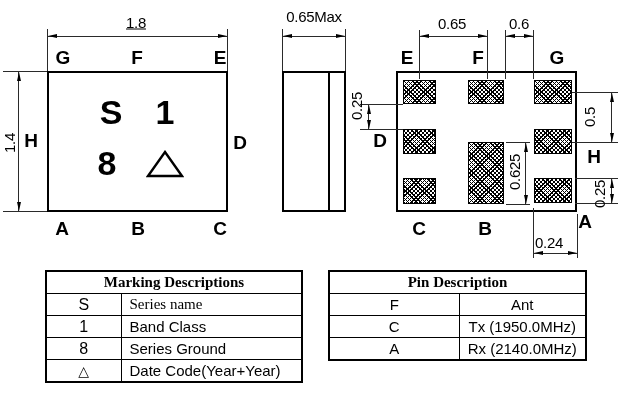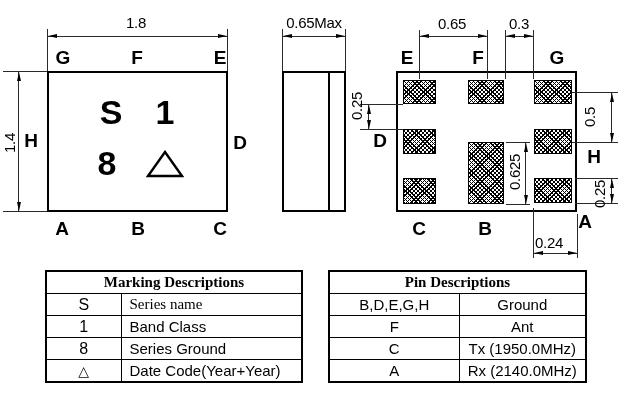--- a/index.html
+++ b/index.html
@@ -42,21 +42,21 @@
 
 <div id="stage">
 
   <div>
 
     <div class="vl thin" style="left:47px;top:29px;height:42px;"></div>
     <div class="vl thin" style="left:227px;top:29px;height:42px;"></div>
     <div class="hl thin" style="left:48px;top:36px;width:179px;"></div>
     <div class="ar l" style="left:48px;top:36px;"></div>
     <div class="ar r" style="left:227px;top:36px;"></div>
-    <div class="dim" style="left:136px;top:22px;">1.8</div>
+    <div class="dim" style="left:136px;top:22px;text-decoration:underline;">1.8</div>
 
     <div class="hl thin" style="left:3px;top:71px;width:44px;"></div>
     <div class="hl thin" style="left:3px;top:211px;width:44px;"></div>
     <div class="vl thin" style="left:18px;top:72px;height:139px;"></div>
     <div class="ar u" style="left:18.5px;top:72px;"></div>
     <div class="ar d" style="left:18.5px;top:211px;"></div>
     <div class="dim vert" style="left:9px;top:143px;">1.4</div>
 
     <div class="pkg" style="left:47px;top:71px;width:181px;height:141px;"></div>
 
@@ -76,21 +76,21 @@
       <polygon points="19,2 36,26 2,26" fill="none" stroke="#000" stroke-width="2.4"></polygon>
     </svg>
   </div>
 
   <div>
     <div class="vl thin" style="left:282px;top:29px;height:42px;"></div>
     <div class="vl thin" style="left:345px;top:29px;height:42px;"></div>
     <div class="hl thin" style="left:283px;top:36px;width:62px;"></div>
     <div class="ar l" style="left:283px;top:36px;"></div>
     <div class="ar r" style="left:345px;top:36px;"></div>
-    <div class="dim" style="left:314px;top:22px;">0.65Max</div>
+    <div class="dim" style="left:314px;top:16px;">0.65Max</div>
 
     <div class="pkg" style="left:282px;top:71px;width:64px;height:141px;"></div>
     <div class="vl" style="left:328px;top:73px;height:137px;width:1.5px;"></div>
   </div>
 
   <div>
     <div class="pkg" style="left:396px;top:71px;width:181px;height:141px;"></div>
 
     <div class="pad" style="left:403px;top:80px;width:33px;height:24px;"></div>
     <div class="pad" style="left:468px;top:80px;width:36px;height:24px;"></div>
@@ -105,21 +105,21 @@
     <div class="vl thin" style="left:487px;top:30px;height:49px;"></div>
     <div class="vl thin" style="left:505px;top:30px;height:49px;"></div>
     <div class="vl thin" style="left:533px;top:30px;height:49px;"></div>
     <div class="hl thin" style="left:420px;top:36px;width:67px;"></div>
     <div class="ar l" style="left:420px;top:36px;"></div>
     <div class="ar r" style="left:487px;top:36px;"></div>
     <div class="dim" style="left:452px;top:23px;">0.65</div>
     <div class="hl thin" style="left:506px;top:36px;width:27px;"></div>
     <div class="ar l" style="left:506px;top:36px;"></div>
     <div class="ar r" style="left:533px;top:36px;"></div>
-    <div class="dim" style="left:519px;top:23px;">0.3</div>
+    <div class="dim" style="left:519px;top:23px;">0.6</div>
 
     <div class="lbl" style="left:407px;top:57px;">E</div>
     <div class="lbl" style="left:478px;top:57px;">F</div>
     <div class="lbl" style="left:557px;top:57px;">G</div>
 
     <div class="hl thin" style="left:360px;top:104px;width:43px;"></div>
     <div class="hl thin" style="left:360px;top:129px;width:43px;"></div>
     <div class="vl thin" style="left:368px;top:105px;height:24px;"></div>
     <div class="ar u" style="left:368.5px;top:105px;"></div>
     <div class="ar d" style="left:368.5px;top:129px;"></div>
@@ -190,29 +190,25 @@
     </tbody>
   </table>
 
   <table class="tbl" style="left:328px;top:270px;width:259px;">
     <colgroup>
         <col style="width:130px">
         <col>
       </colgroup>
     <thead>
       <tr>
-        <th colspan="2">Pin Descriptions</th>
+        <th colspan="2">Pin Description</th>
       </tr>
     </thead>
     <tbody>
       <tr>
-        <td>B,D,E,G,H</td>
-        <td>Ground</td>
-      </tr>
-      <tr>
         <td>F</td>
         <td>Ant</td>
       </tr>
       <tr>
         <td>C</td>
         <td>Tx (1950.0MHz)</td>
       </tr>
       <tr>
         <td>A</td>
         <td>Rx (2140.0MHz)</td>

